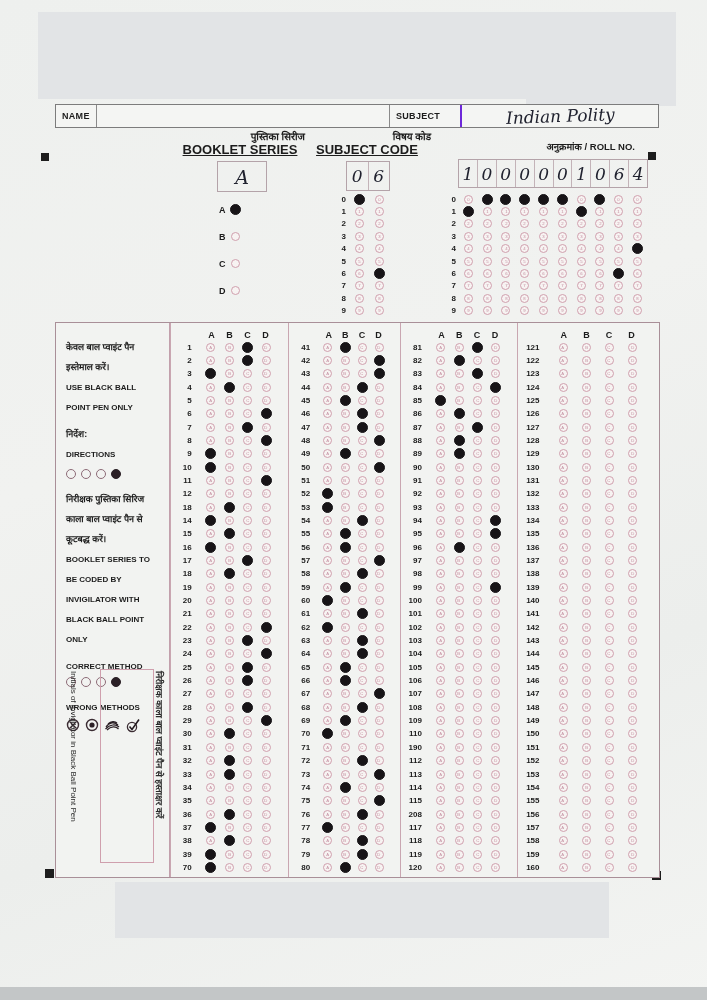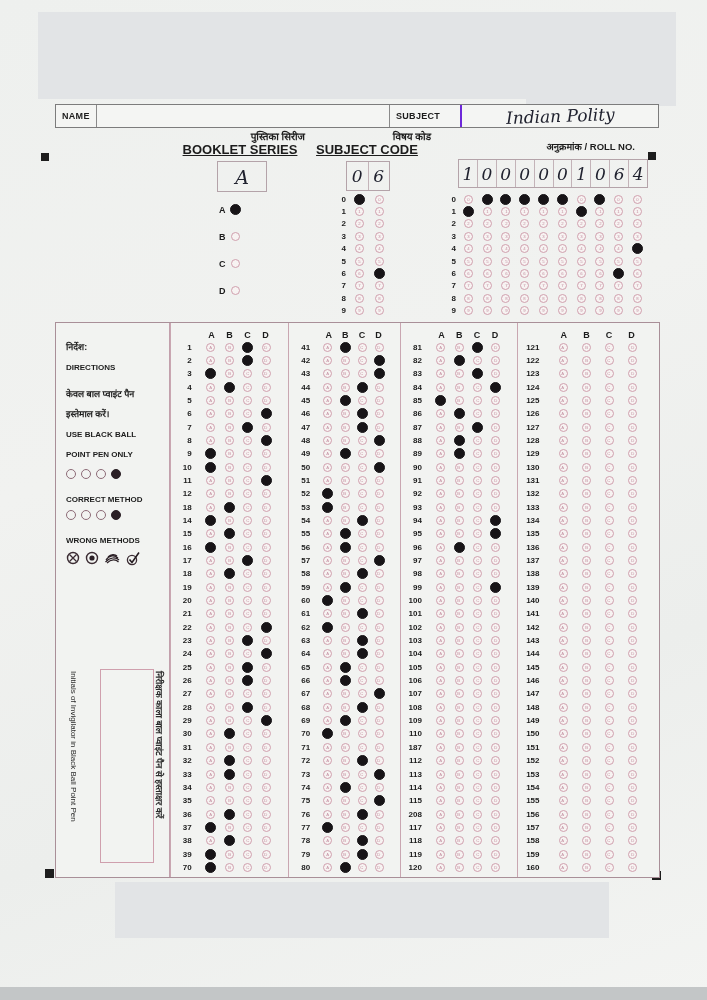--- a/index.html
+++ b/index.html
@@ -830,30 +830,32 @@
         <span class="ccell" style="width: 18.8px;">
           <span class="bub">
             <i>9</i>
           </span>
         </span>
       </div>
     </div>
 
   <div class="grid">
     <div class="dirpanel">
+      <p class="dt"><span class="hi">केवल बाल प्वाइंट पैन इस्तेमाल करें।</span><br>
+        <span class="en">USE BLACK BALL POINT PEN ONLY</span></p>
       <p class="dt"><span class="hi">निर्देश:</span><br>
         <span class="en">DIRECTIONS</span></p>
-      <p class="dt"><span class="hi">केवल बाल प्वाइंट पैन इस्तेमाल करें।</span><br>
-        <span class="en">USE BLACK BALL POINT PEN ONLY</span></p>
       <div class="exrow">
         <span class="exc"></span>
           <span class="exc"></span>
           <span class="exc"></span>
           <span class="exc f"></span>
       </div>
+      <p class="dt"><span class="hi">निरीक्षक पुस्तिका सिरिज काला बाल प्वाइंट पैन से कूटबद्ध करें।</span><br>
+        <span class="en">BOOKLET SERIES TO BE CODED BY INVIGILATOR WITH BLACK BALL POINT ONLY</span></p>
       <p class="dt" style="margin-bottom:2px;"><span class="en">CORRECT METHOD</span></p>
       <div class="exrow">
         <span class="exc"></span>
           <span class="exc"></span>
           <span class="exc"></span>
           <span class="exc f"></span>
       </div>
       <p class="dt" style="margin-bottom:1px;"><span class="en">WRONG METHODS</span></p>
       <div class="wmrow">
         <svg width="14" height="14" viewBox="0 0 14 14">
@@ -2777,21 +2779,21 @@
               </span>
               <span class="bub">
                 <i>C</i>
               </span>
               <span class="bub">
                 <i>D</i>
               </span>
             </span>
           </div>
           <div class="qrow">
-            <span class="qn">187</span>
+            <span class="qn">190</span>
             <span class="bubs">
               <span class="bub">
                 <i>A</i>
               </span>
               <span class="bub">
                 <i>B</i>
               </span>
               <span class="bub">
                 <i>C</i>
               </span>

